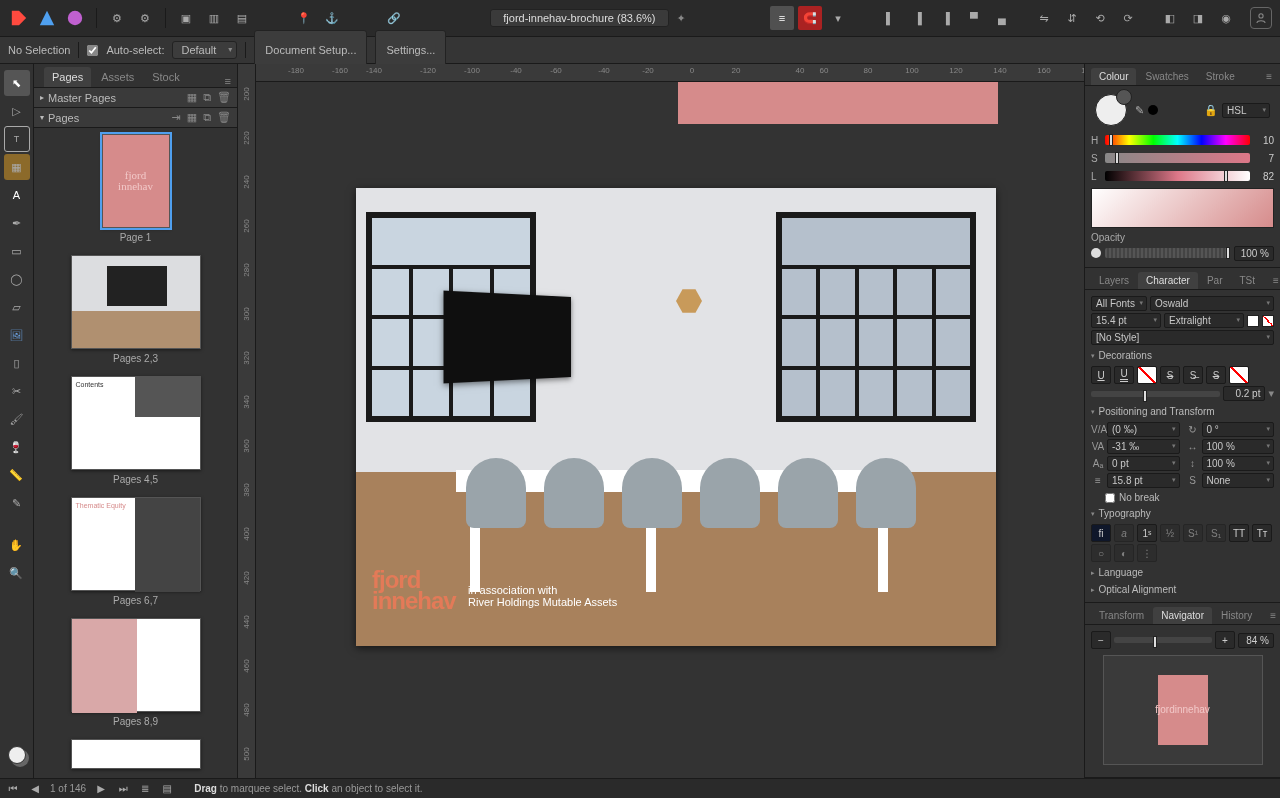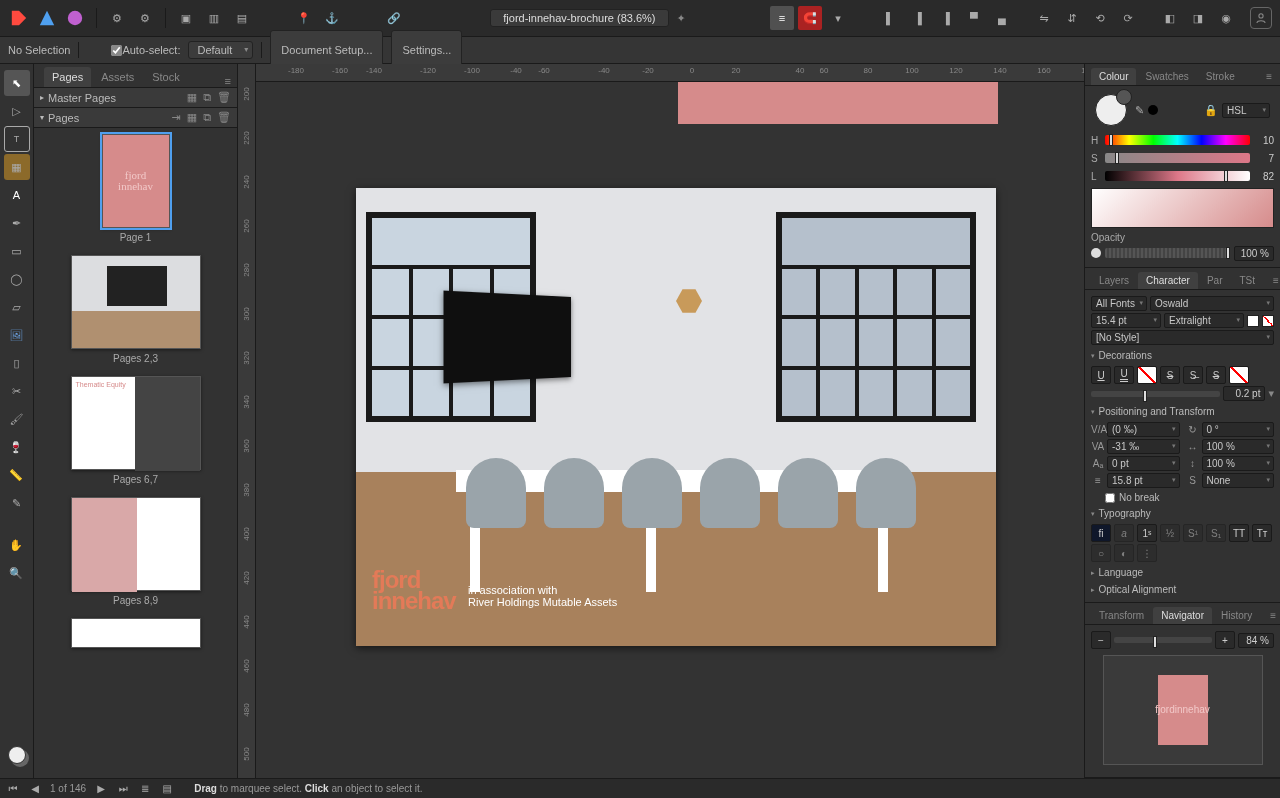--- a/index.html
+++ b/index.html
@@ -18,21 +18,21 @@
 .doc-title-wrap { flex: 0 0 auto; margin: 0 auto; display:flex; align-items:center; gap:8px; }
 .doc-title { background:#3a3a3a; border:1px solid #222; border-radius:3px; padding:2px 12px; font-size:11px; color:#ddd; min-width:160px; text-align:center; }
 .spacer { flex:1; }
 .user-badge { width:22px; height:22px; border:1px solid #666; border-radius:4px; display:flex; align-items:center; justify-content:center; color:#888; margin-left:8px; }
 
 
 .ctxbar { height: 28px; background:#353535; border-top:1px solid #1a1a1a; border-bottom:1px solid #1a1a1a; display:flex; align-items:center; padding:0 8px; gap:8px; font-size:11px; color:#bbb; }
 .ctx-btn { padding:13px 10px; background:#3c3c3c; border:1px solid #222; border-radius:3px; cursor:pointer; }
 .ctx-sel { padding:2px 20px 2px 8px; background:#3c3c3c; border:1px solid #222; border-radius:3px; position:relative; }
 .ctx-sel::after { content:"▾"; position:absolute; right:4px; top:3px; font-size:8px; color:#888; pointer-events:none; }
-.ctx-check { display:flex; align-items:center; gap:0;margin-left:24px; }
+.ctx-check { display:flex; align-items:center; gap:8px; }
 .ctx-check input { accent-color:#888; width:11px; height:11px; }
 
 
 .main { display:flex; height:calc(798px - 36px - 28px - 20px); }
 .left-tools { width:34px; background:#323232; border-right:1px solid #1a1a1a; display:flex; flex-direction:column; align-items:center; padding:6px 0; gap:2px; }
 .tool { width:26px; height:26px; display:flex; align-items:center; justify-content:center; border-radius:3px; cursor:pointer; color:#aaa; }
 .tool.selected { background:#555; color:#fff; }
 .fillchip { width:18px; height:18px; border-radius:50%; background:#eee; border:1px solid #333; margin-top:auto; margin-bottom:8px; box-shadow: 3px 3px 0 #666; }
 
 .left-panel { width:204px; background:#323232; border-right:1px solid #1a1a1a; display:flex; flex-direction:column; }
@@ -242,20 +242,27 @@
         <div class="thumb-label">Page 1</div>
       </div>
       <div class="thumb-block">
         <div class="thumb" style="width:130px;height:94px;background:linear-gradient(#dcdde0 60%,#b09070 60%);position:relative;">
           <div style="position:absolute;left:35px;top:10px;width:60px;height:40px;background:#222;"></div>
         </div>
         <div class="thumb-label">Pages 2,3</div>
       </div>
       <div class="thumb-block">
         <div class="thumb" style="width:130px;height:94px;background:#fff;">
+          <span class="th-txt" style="left:4px;top:4px;">Contents</span>
+          <div style="position:absolute;right:0;top:0;width:65px;height:40px;background:#555;"></div>
+        </div>
+        <div class="thumb-label">Pages 4,5</div>
+      </div>
+      <div class="thumb-block">
+        <div class="thumb" style="width:130px;height:94px;background:#fff;">
           <div style="position:absolute;right:0;top:0;width:65px;height:94px;background:#444;"></div>
           <span class="th-txt" style="left:4px;top:4px;color:#d68b8b;">Thematic Equity</span>
         </div>
         <div class="thumb-label">Pages 6,7</div>
       </div>
       <div class="thumb-block">
         <div class="thumb" style="width:130px;height:94px;background:#fff;">
           <div style="position:absolute;left:0;top:0;width:65px;height:94px;background:#d9a8a8;"></div>
         </div>
         <div class="thumb-label">Pages 8,9</div>
@@ -285,21 +292,21 @@
         <span class="tick" style="top: 646px;">480</span>
         <span class="tick" style="top: 690px;">500</span>
       </div>
     <div class="ruler-h" id="rh">
         <span class="tick" style="left: 40px;">-180</span>
         <span class="tick" style="left: 84px;">-160</span>
         <span class="tick" style="left: 118px;">-140</span>
         <span class="tick" style="left: 172px;">-120</span>
         <span class="tick" style="left: 216px;">-100</span>
         <span class="tick" style="left: 260px;">-40</span>
-        <span class="tick" style="left: 288px;">-60</span>
+        <span class="tick" style="left: 300px;">-60</span>
         <span class="tick" style="left: 348px;">-40</span>
         <span class="tick" style="left: 392px;">-20</span>
         <span class="tick" style="left: 436px;">0</span>
         <span class="tick" style="left: 480px;">20</span>
         <span class="tick" style="left: 544px;">40</span>
         <span class="tick" style="left: 568px;">60</span>
         <span class="tick" style="left: 612px;">80</span>
         <span class="tick" style="left: 656px;">100</span>
         <span class="tick" style="left: 700px;">120</span>
         <span class="tick" style="left: 744px;">140</span>

